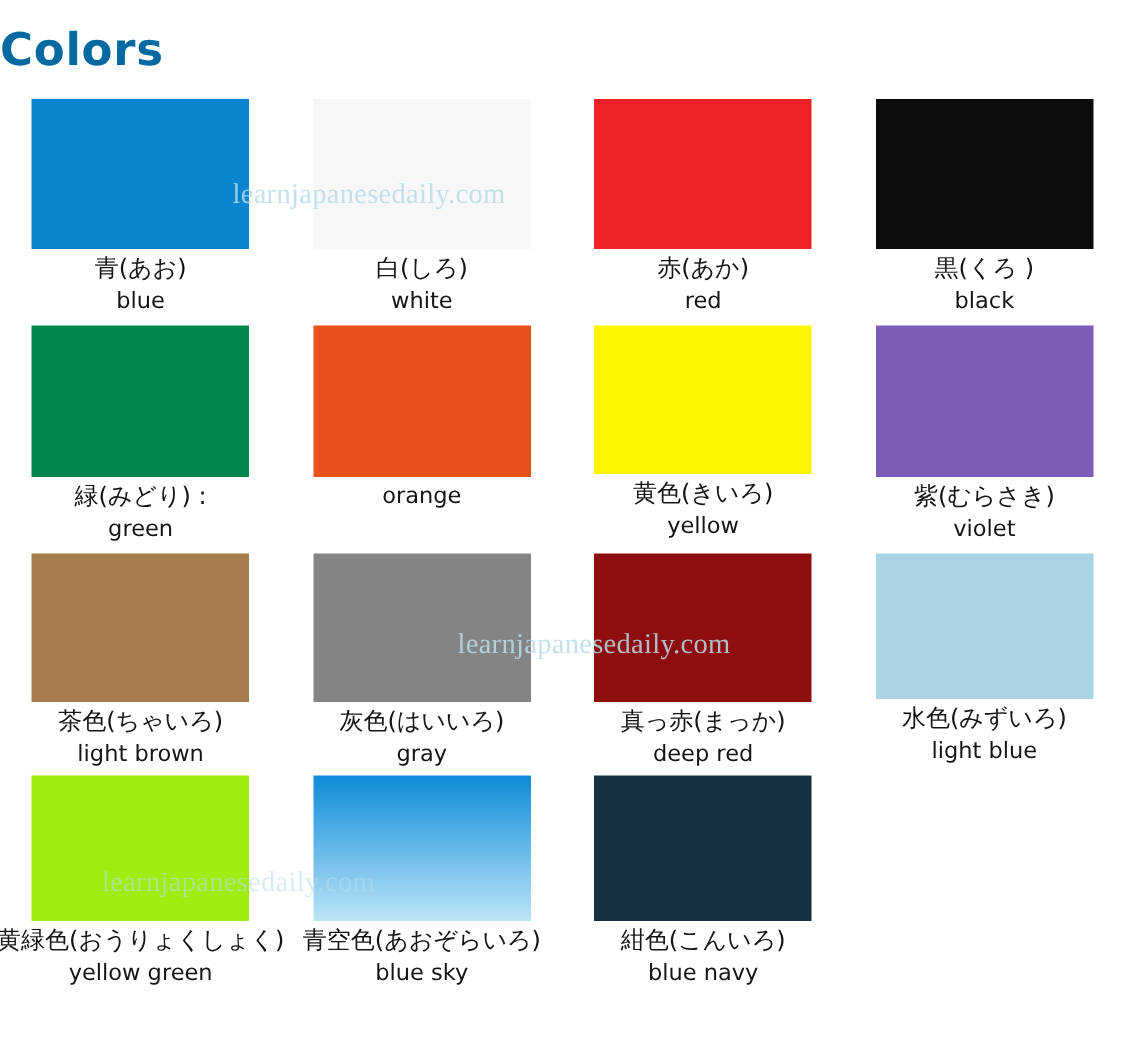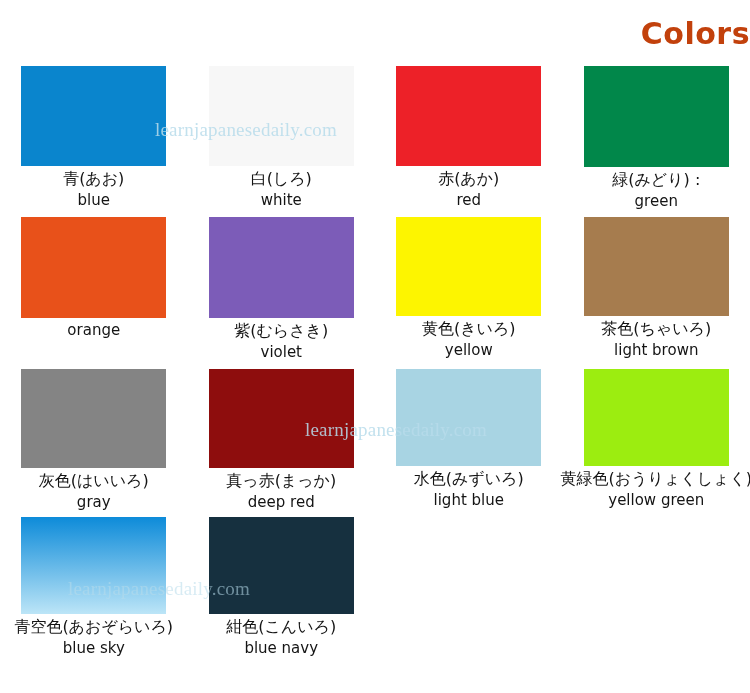--- a/index.html
+++ b/index.html
@@ -10,26 +10,26 @@
     width: 750px;
     height: 693px;
     background: #ffffff;
     font-family: "Liberation Sans", "DejaVu Sans", sans-serif;
     overflow: hidden;
     position: relative;
   }
 
   
   #page-title {
-    text-align: right;
+    text-align: left;
     font-family: "DejaVu Sans", sans-serif;
     font-weight: bold;
     font-size: 30px;
     letter-spacing: 0.5px;
-    color: #c2410c;
+    color: #0369a1;
     margin: 0;
     padding-top: 19px;
     line-height: 1;
     position: relative;
     z-index: 3;
   }
 
   
   #color-grid {
     position: relative;
@@ -111,40 +111,45 @@
   <div class="color-cell row-1">
     <div class="swatch" style="background: rgb(247, 247, 247);"></div>
     <div class="label-jp">白(しろ)</div>
     <div class="label-en">white</div>
   </div>
   <div class="color-cell row-1">
     <div class="swatch" style="background: rgb(237, 33, 40);"></div>
     <div class="label-jp">赤(あか)</div>
     <div class="label-en">red</div>
   </div>
+  <div class="color-cell row-1">
+    <div class="swatch" style="background: rgb(12, 12, 10);"></div>
+    <div class="label-jp">黒(くろ )</div>
+    <div class="label-en">black</div>
+  </div>
 
   <div class="color-cell row-2">
     <div class="swatch" style="background: rgb(1, 135, 74);"></div>
     <div class="label-jp">緑(みどり) :</div>
     <div class="label-en">green</div>
   </div>
   <div class="color-cell row-2">
     <div class="swatch" style="background: rgb(232, 81, 26);"></div>
     <div class="label-en">orange</div>
   </div>
+  <div class="color-cell row-3">
+    <div class="swatch" style="background: rgb(253, 245, 0);"></div>
+    <div class="label-jp">黄色(きいろ)</div>
+    <div class="label-en">yellow</div>
+  </div>
+
   <div class="color-cell row-2">
     <div class="swatch" style="background: rgb(124, 92, 184);"></div>
     <div class="label-jp">紫(むらさき)</div>
     <div class="label-en">violet</div>
-  </div>
-
-  <div class="color-cell row-3">
-    <div class="swatch" style="background: rgb(253, 245, 0);"></div>
-    <div class="label-jp">黄色(きいろ)</div>
-    <div class="label-en">yellow</div>
   </div>
   <div class="color-cell row-3">
     <div class="swatch" style="background: rgb(166, 124, 78);"></div>
     <div class="label-jp">茶色(ちゃいろ)</div>
     <div class="label-en">light brown</div>
   </div>
   <div class="color-cell row-3">
     <div class="swatch" style="background: rgb(132, 132, 132);"></div>
     <div class="label-jp">灰色(はいいろ)</div>
     <div class="label-en">gray</div>

